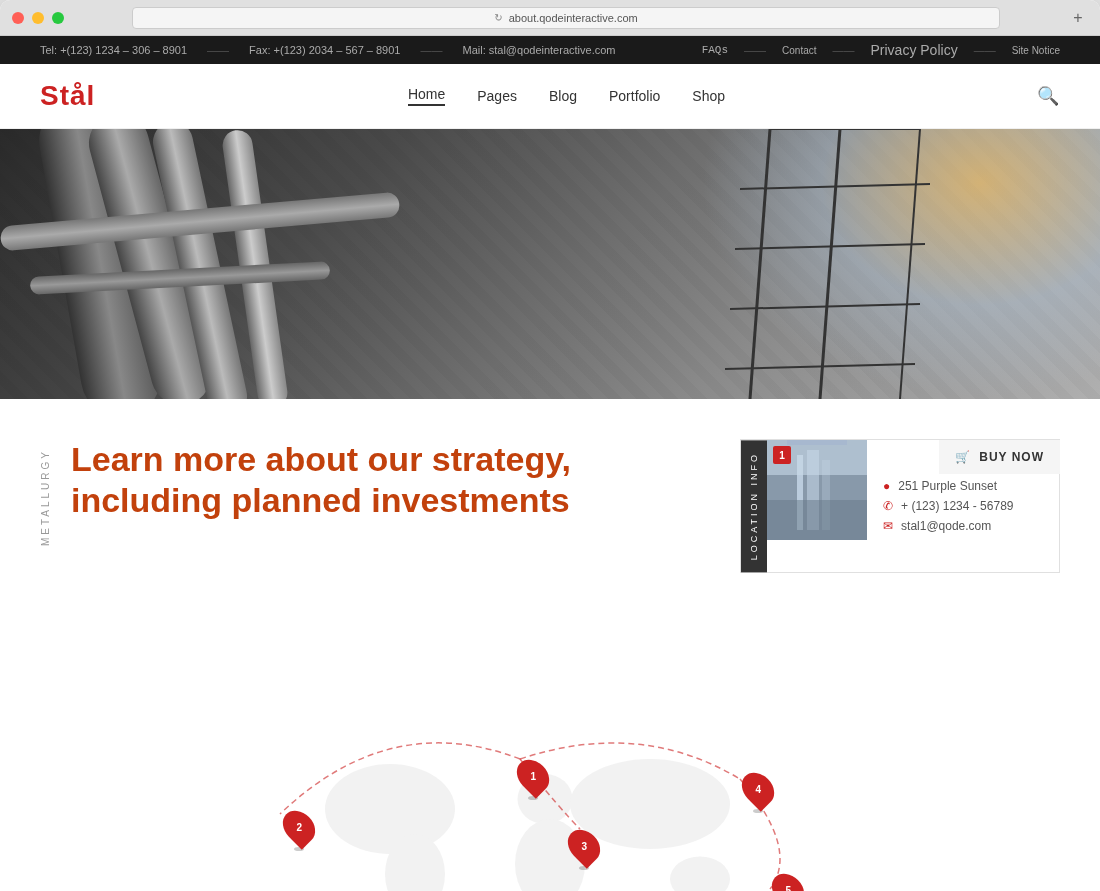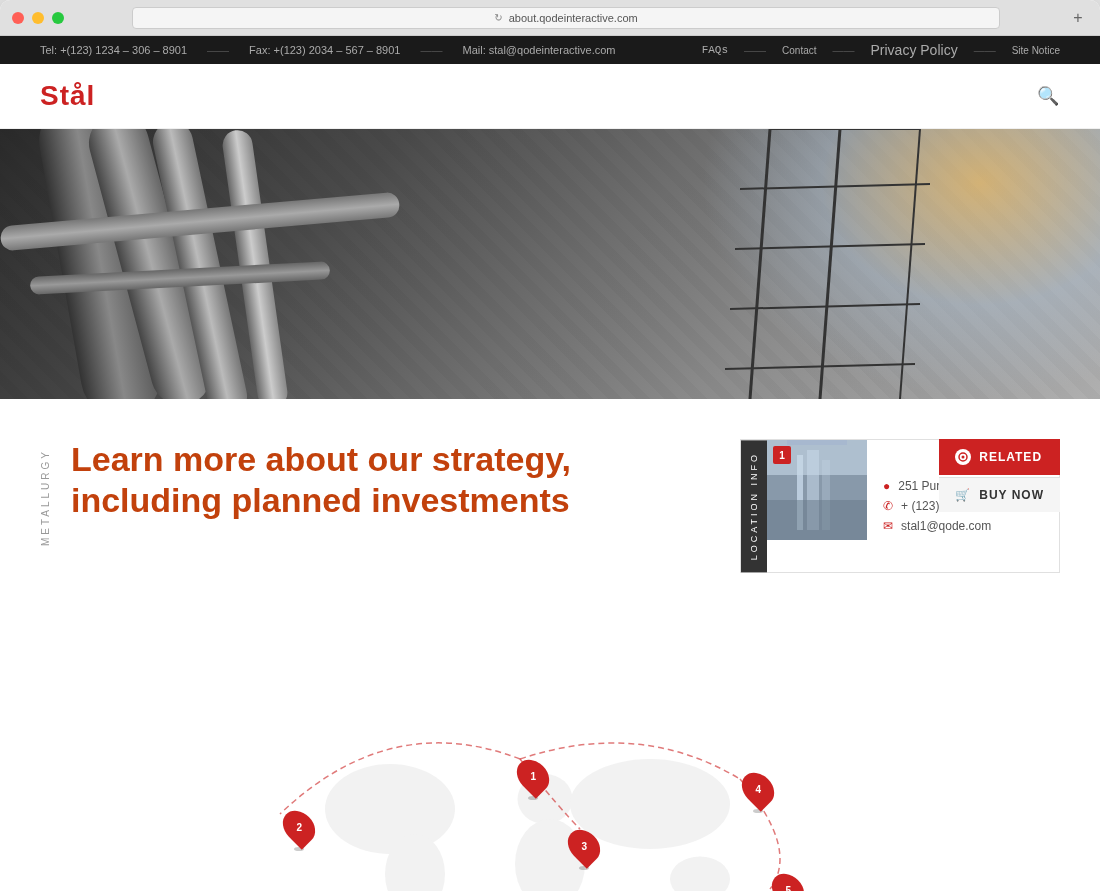--- a/index.html
+++ b/index.html
@@ -395,20 +395,27 @@
       <a style="color:#aaa;text-decoration:none;font-size:10px;">Contact</a>
       <span class="top-bar-divider">——</span>
       <a style="color:#aaa;text-decoration:none;font-size:14px;">Privacy Policy</a>
       <span class="top-bar-divider">——</span>
       <a style="color:#aaa;text-decoration:none;font-size:10px;">Site Notice</a>
     </div>
   </div>
 
   <div class="header">
     <div class="logo">Stål</div>
+    <nav class="nav">
+      <a class="active">Home</a>
+      <a>Pages</a>
+      <a>Blog</a>
+      <a>Portfolio</a>
+      <a>Shop</a>
+    </nav>
     <div class="search-icon-btn">🔍</div>
   </div>
 
   <div class="hero">
     <div class="hero-overlay"></div>
     <div class="sky-light"></div>
     <div class="pipe-container">
       <div class="pipe pipe-v3"></div>
       <div class="pipe pipe-v1"></div>
       <div class="pipe pipe-v2"></div>
@@ -469,29 +476,20 @@
             <span>+ (123) 1234 - 56789</span>
           </div>
           <div class="location-info-row">
             <span class="loc-icon">✉</span>
             <span>stal1@qode.com</span>
           </div>
         </div>
       </div>
 
       <div class="side-buttons">
-        <div class="related-btn">
-          <span style="width:16px;height:16px;background:#fff;border-radius:50%;display:inline-flex;align-items:center;justify-content:center;">
-            <svg width="10" height="10">
-                <circle cx="5" cy="5" r="4" fill="none" stroke="#cc2222" stroke-width="1.5"></circle>
-                <circle cx="5" cy="5" r="1.5" fill="#cc2222"></circle>
-              </svg>
-          </span>
-          <span>RELATED</span>
-        </div>
         <div class="buy-btn">
           <span>🛒</span>
           <span>BUY NOW</span>
         </div>
       </div>
     </div>
   </div>
 
   <div class="map-section">
     

